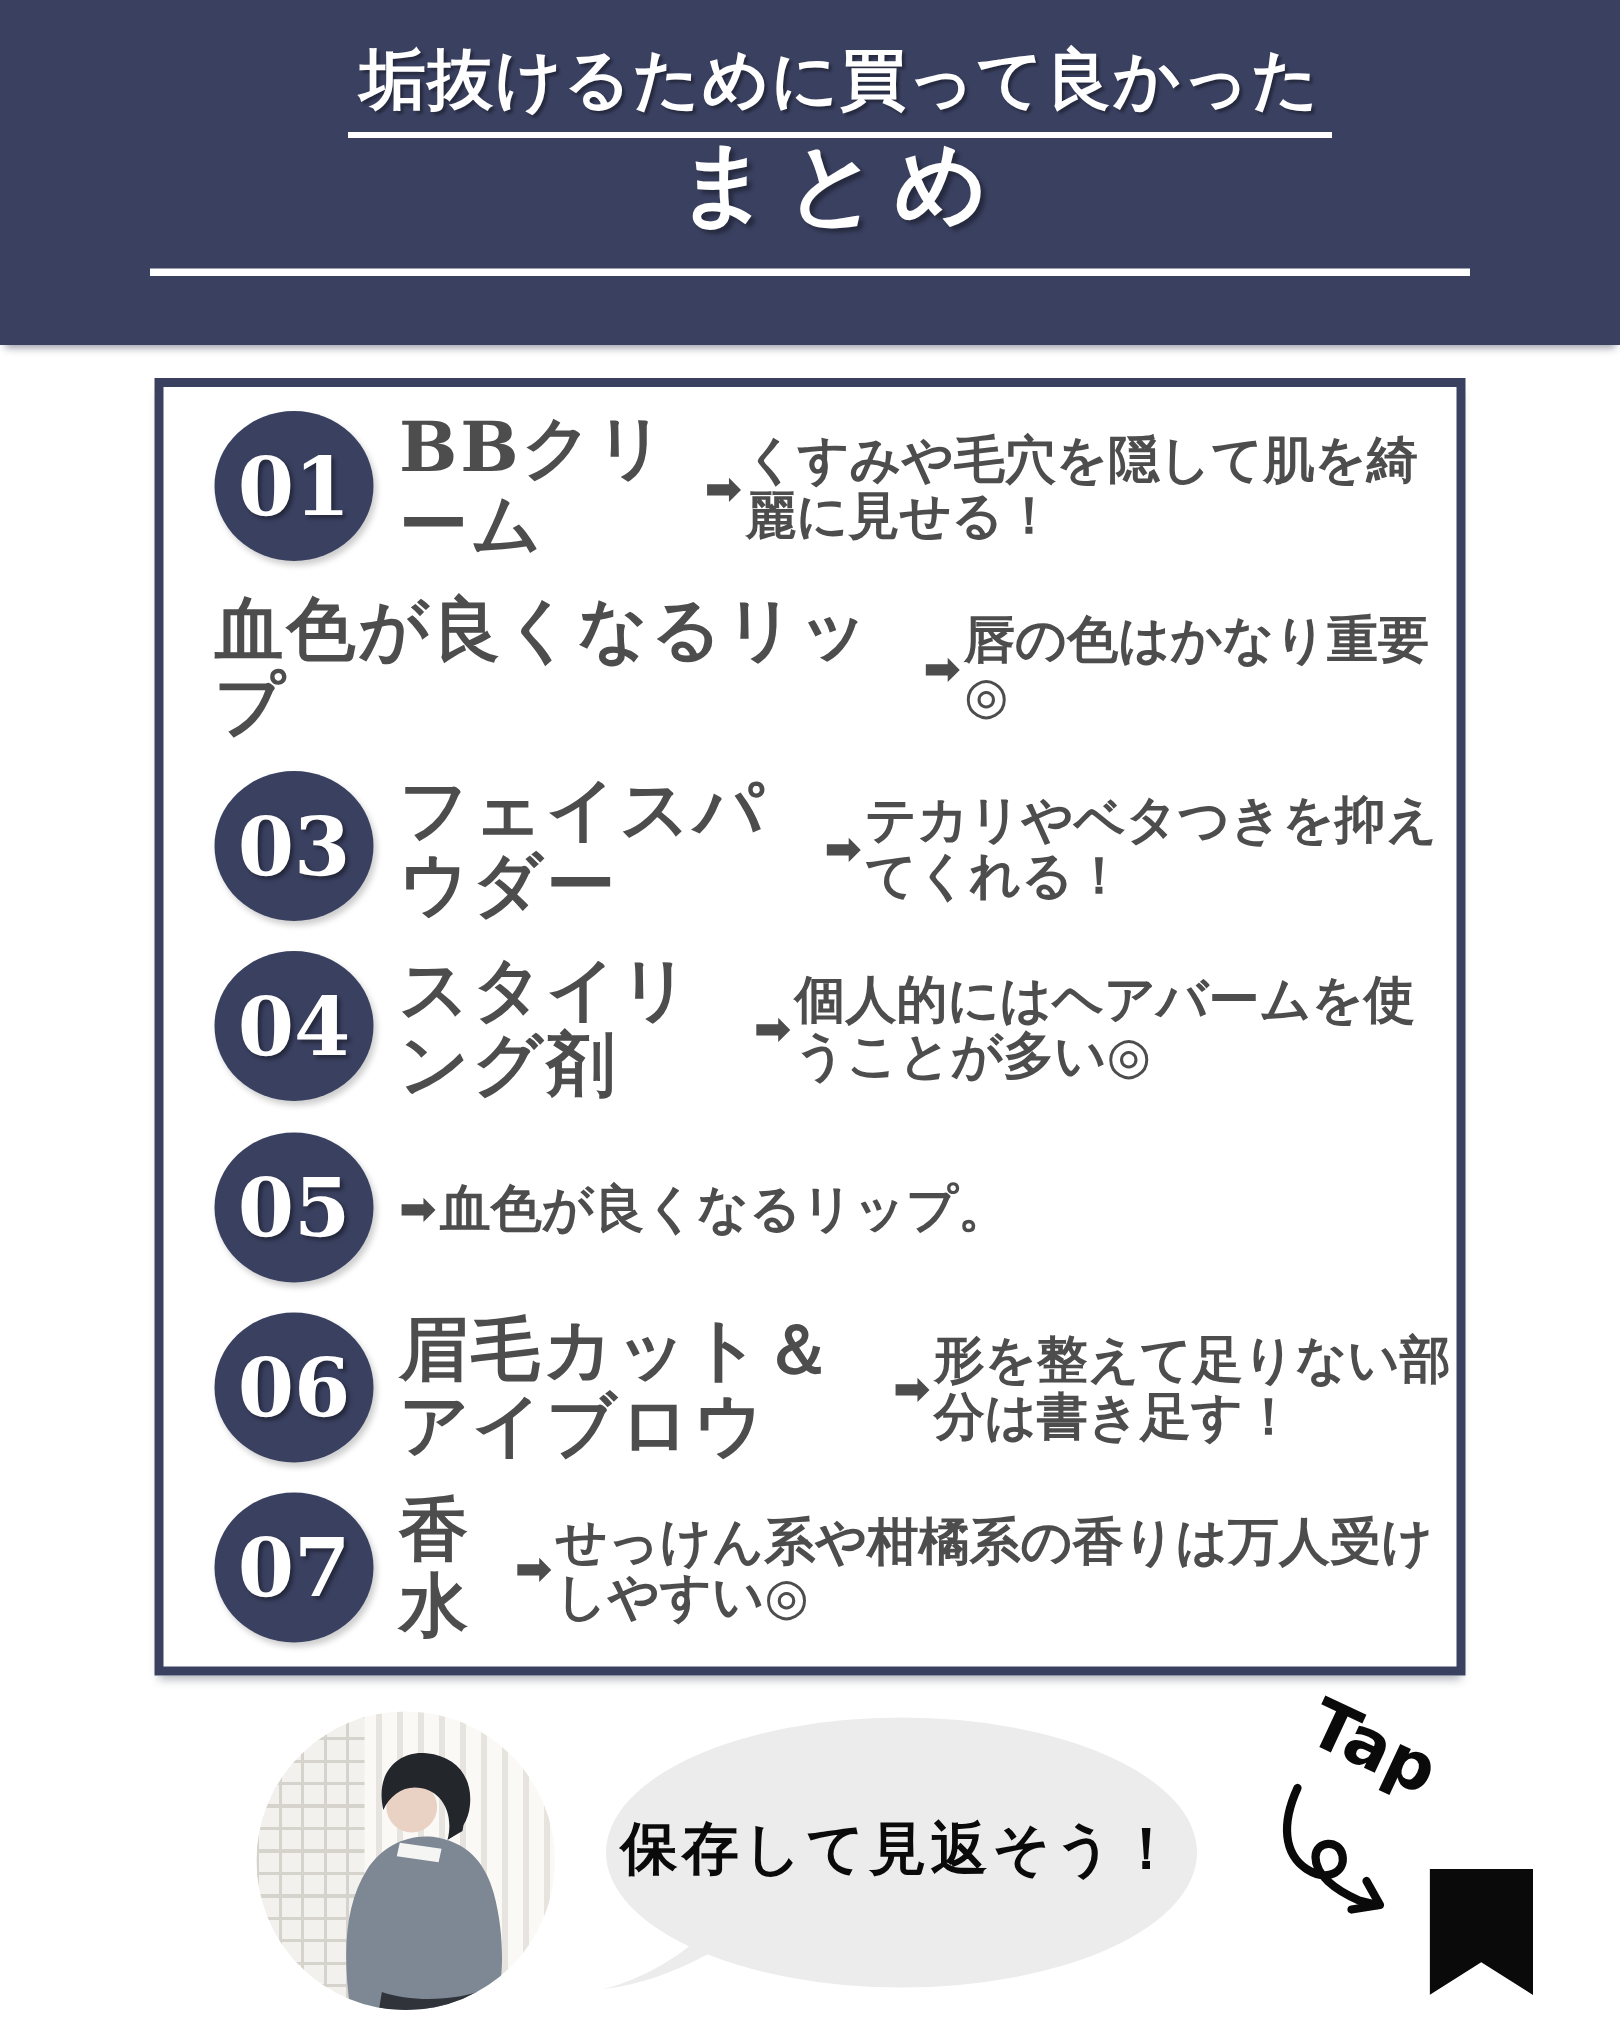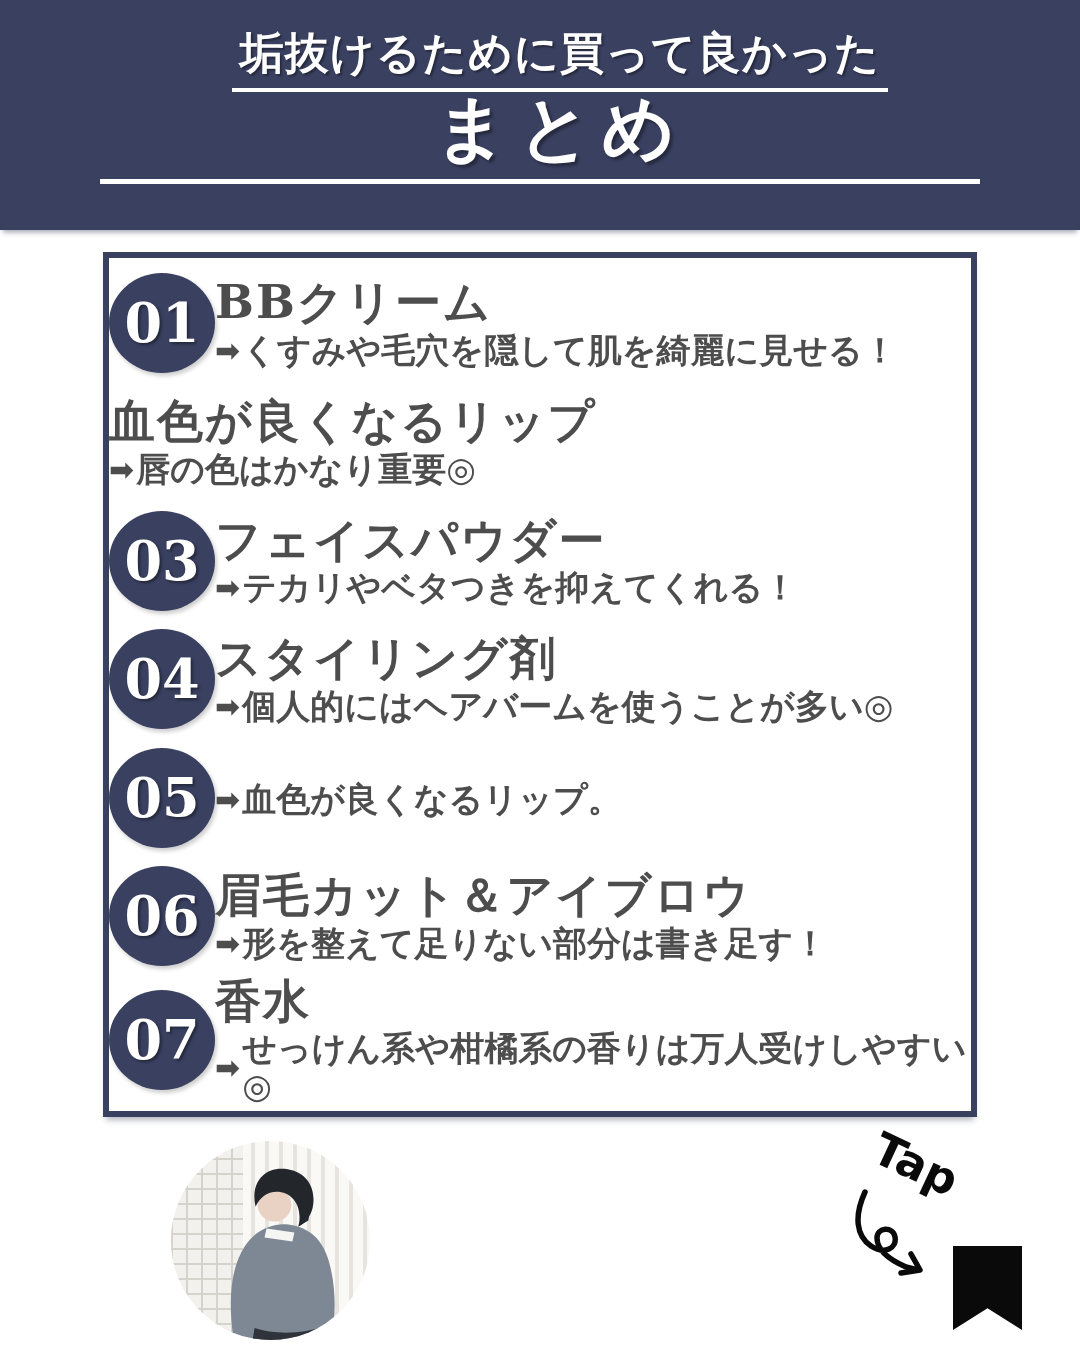--- a/index.html
+++ b/index.html
@@ -17,47 +17,47 @@
     box-shadow:0 5px 5px -3px rgba(40,45,70,.45);
     padding-left:40px;
   }
   .header-subtitle {
     display:inline-block; margin-top:24px;
     font-size:44px; font-weight:bold; letter-spacing:1px;
     padding:0 8px 5px 8px; border-bottom:4px solid #ffffff;
     text-shadow:2px 2px 2px rgba(0,0,0,.35);
   }
   .header-title {
-    font-size:72px; font-weight:bold; letter-spacing:10px; line-height:.95;
+    font-size:61px; font-weight:bold; letter-spacing:10px; line-height:.95;
     margin-top:2px; text-shadow:3px 3px 3px rgba(0,0,0,.35);
   }
   .header-divider {
     position:absolute; left:100px; right:100px; top:179px; height:5px;
     background:#ffffff;
   }
 
   
   .list-box {
     position:absolute; left:103px; top:252px; width:874px; height:865px;
     border:6px solid #3a4060; background:#ffffff;
     box-shadow:0 6px 6px -3px rgba(40,45,70,.35);
     display:flex; flex-direction:column; padding:6px 0;
   }
   .item {
-    flex:1; display:flex; align-items:center; gap:0; 
+    flex:1; display:flex; align-items:center; gap:17px; padding-left:34px;
   }
   .item-number {
     flex:0 0 auto; width:106px; height:100px; border-radius:50%;
     background:#3a4060; color:#ffffff;
     display:flex; align-items:center; justify-content:center;
     font-size:54px; font-weight:bold;
     text-shadow:2px 2px 3px rgba(0,0,0,.4);
     box-shadow:2px 3px 4px rgba(0,0,0,.2);
   }
-  .item-text { display:flex; flex-direction:column; }
+  .item-text { display:flex; flex-direction:row; }
   .item-title {
     font-size:46px; font-weight:bold; color:#4d4d4d; letter-spacing:2px;
     line-height:1.1;
   }
   .item-desc {
     margin-top:4px; font-size:34px; font-weight:bold; color:#4d4d4d;
     letter-spacing:0; line-height:1.1; display:flex; align-items:center;
   }
   .arrow-glyph { font-family:"DejaVu Sans","Liberation Sans",sans-serif; font-size:30px; margin-right:2px; }
 
@@ -195,20 +195,27 @@
     <svg width="199" height="199" viewBox="0 0 200 200">
       <path d="M63,200 C57,160 60,128 74,106 C84,90 102,82 118,84 C140,87 153,100 159,122 C167,152 165,180 161,200 Z" fill="#7d8894"></path>
       <path d="M84,188 C104,195 134,194 154,186 L156,200 L82,200 Z" fill="#30333a"></path>
       <path d="M96,88 L124,92 L122,101 L94,97 Z" fill="#f5f5f4"></path>
       <circle cx="104" cy="64" r="17" fill="#e9d2c4"></circle>
       <path d="M85,66 C79,40 96,26 114,28 C134,30 145,44 143,63 C142,73 137,81 128,86 C133,66 122,51 106,51 C97,51 89,57 85,66 Z" fill="#23262b"></path>
       <path d="M128,62 C132,70 132,80 128,86 L138,80 C140,72 138,66 134,60 Z" fill="#23262b"></path>
     </svg>
   </div>
 
+  <div class="speech-bubble">
+    <svg width="408" height="186" viewBox="0 0 408 186">
+      <ellipse cx="205" cy="93" rx="197" ry="90" fill="#ececec"></ellipse>
+      <path d="M70,150 C50,168 24,180 6,184 C28,182 58,172 84,156 Z" fill="#ececec"></path>
+    </svg>
+    <div class="bubble-text">保存して見返そう！</div>
+  </div>
 
   <div class="tap-label">Tap</div>
 
   <svg class="tap-arrow" width="92" height="92" viewBox="0 0 92 92">
     <path d="M13,6 C2,30 4,50 19,60 C33,69 45,62 43,51 C41,40 25,41 25,52 C25,64 38,74 54,81 L66,84" fill="none" stroke="#0a0a0a" stroke-width="5.5" stroke-linecap="round"></path>
     <path d="M49,87 L68,84 L59,68" fill="none" stroke="#0a0a0a" stroke-width="5.5" stroke-linecap="round" stroke-linejoin="round"></path>
   </svg>
 
   <div class="bookmark-icon"></div>
 

